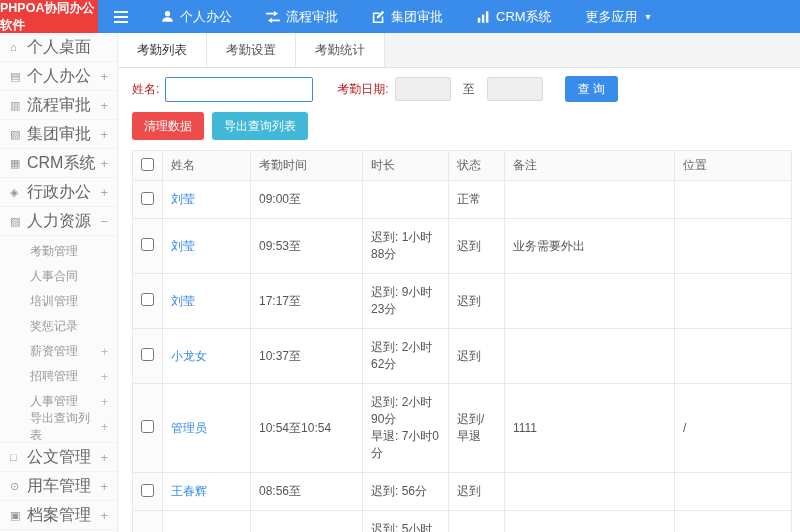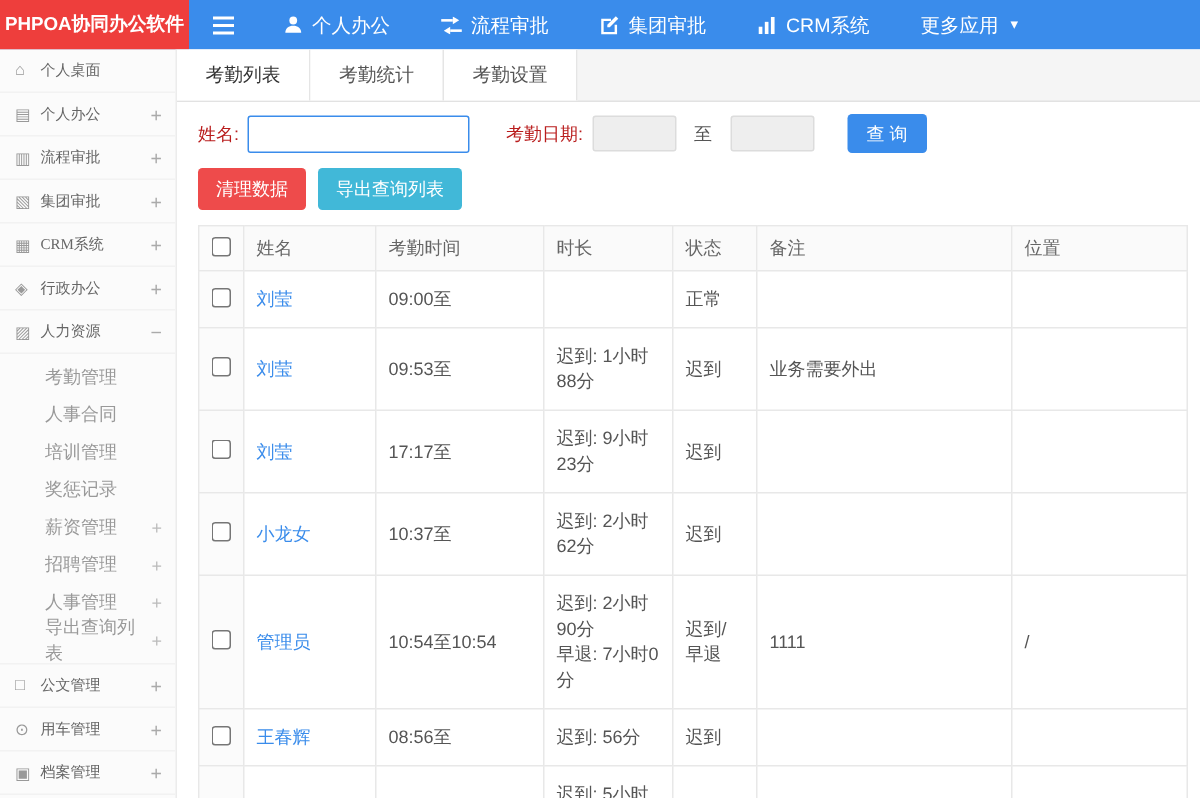--- a/index.html
+++ b/index.html
@@ -2,36 +2,36 @@
 <html><head>
 <meta charset="utf-8">
 <style>
   * { box-sizing: border-box; margin: 0; padding: 0; }
   html, body { width: 800px; height: 532px; }
   body { overflow: hidden; font-family: "Liberation Sans", "DejaVu Sans", sans-serif; font-size: 12px; color: #555; background: #fff; }
   .app { display: flex; flex-direction: column; width: 800px; height: 532px; }
 
   
   .navbar { height: 33px; background: #3a8ceb; display: flex; align-items: stretch; flex-shrink: 0; }
-  .logo { width: 126px; background: #ee3e3c; color: #fff; font-weight: bold; font-size: 12.5px; display: flex; align-items: center; justify-content: center; flex-shrink: 0; }
+  .logo { width: 98px; background: #ee3e3c; color: #fff; font-weight: bold; font-size: 12.5px; display: flex; align-items: center; justify-content: center; flex-shrink: 0; }
   .hamburger { width: 46px; display: flex; flex-direction: column; justify-content: center; align-items: center; gap: 3px; cursor: pointer; }
   .hamburger i { display: block; width: 14px; height: 2px; background: #fff; }
   .nav-items { display: flex; align-items: stretch; }
   .nav-item { display: flex; align-items: center; gap: 6px; padding: 0 17px; color: #fff; font-size: 13px; cursor: pointer; white-space: nowrap; }
   .nav-item svg { display: block; }
   .caret { font-size: 10px; margin-left: 2px; }
 
   
   .body-wrap { display: flex; flex: 1; min-height: 0; }
 
   
   .sidebar { width: 118px; flex-shrink: 0; background: #fbfbfb; border-right: 1px solid #ececec; overflow: hidden; }
   .side-item { height: 29px; display: flex; align-items: center; padding: 0 9px 0 10px; color: #666; border-bottom: 1px solid #f2f2f2; cursor: pointer; }
   .side-item .icon { width: 17px; color: #999; font-size: 11px; flex-shrink: 0; }
-  .side-item .lbl { flex: 1; font-size: 10px; font-family: Liberation Serif, serif; }
+  .side-item .lbl { flex: 1; font-size: 16px; }
   .side-item .exp { color: #aaa; font-size: 13px; }
   .side-sub { border-bottom: 1px solid #f2f2f2; padding: 3px 0; }
   .sub-item { height: 25px; display: flex; align-items: center; padding: 0 9px 0 30px; color: #999; cursor: pointer; }
   .sub-item .lbl { flex: 1; font-size: 12px; }
   .sub-item .exp { color: #bbb; font-size: 12px; }
 
   
   .main { flex: 1; min-width: 0; display: flex; flex-direction: column; overflow: hidden; background: #fff; }
   .tabs { display: flex; background: #f5f5f5; border-bottom: 1px solid #e2e2e2; flex-shrink: 0; }
   .tab { padding: 9px 19px 8px; background: #fff; border-right: 1px solid #e5e5e5; color: #555; font-size: 12.5px; cursor: pointer; }
@@ -206,22 +206,22 @@
         
         
         
       </div>
     </aside>
 
     <main class="main">
 
       <div class="tabs">
         <div class="tab active">考勤列表</div>
+        <div class="tab">考勤设置</div>
         <div class="tab">考勤统计</div>
-        <div class="tab">考勤设置</div>
       </div>
 
       <div class="filter">
         <span class="flabel">姓名:</span>
         <input class="name-input" type="text" value="" style="">
         <span class="flabel">考勤日期:</span>
         <input class="date-input" type="text" value="" style="">
         <span class="to-label">至</span>
         <input class="date-input" type="text" value="" style="">
         <button class="search-btn">查 询</button>

